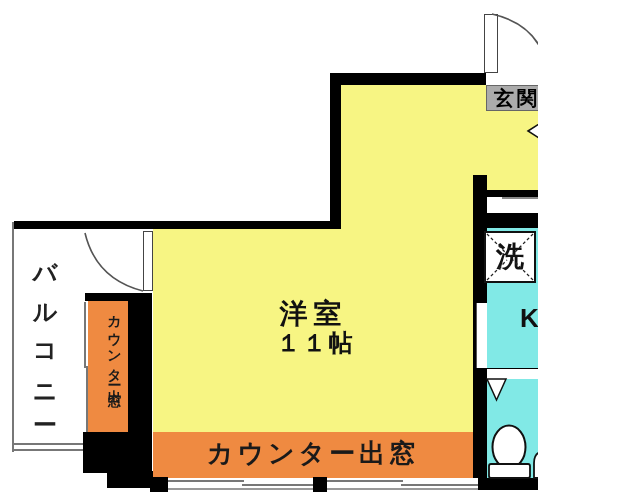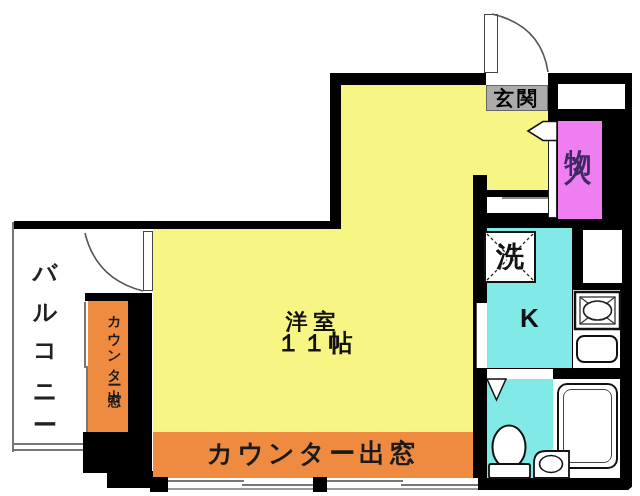--- a/index.html
+++ b/index.html
@@ -1,19 +1,19 @@
 <!DOCTYPE html>
 <html><head>
 <meta charset="utf-8">
 <style>
   * { box-sizing: border-box; margin: 0; padding: 0; }
   body { background: #fff; }
   #canvas {
-    position: relative; width: 640px; height: 496px; background: #ffffff;
-    overflow: hidden; font-family: "Liberation Sans", "DejaVu Sans", sans-serif; border-radius: 30px;
+    position: relative; width: 538px; height: 496px; background: #ffffff;
+    overflow: hidden; font-family: "Liberation Sans", "DejaVu Sans", sans-serif;
   }
   .abs { position: absolute; }
   .black { background: #000; }
   .grayline { background: #777; }
 
   
   .balcony-area       { left: 14px; top: 229px; width: 72px; height: 214px; background: #fff; }
   .balcony-left-line  { left: 12px; top: 222px; width: 2px;  height: 230px; }
   .balcony-bot-line1  { left: 12px; top: 443px; width: 76px; height: 2px; }
   .balcony-bot-line2  { left: 12px; top: 449px; width: 76px; height: 2px; }
@@ -38,21 +38,21 @@
   .west-counter-label { left: 94px; top: 305px; width: 30px; height: 126px;
                         writing-mode: vertical-rl; font-size: 14px; font-weight: bold;
                         color: #1a1a1a; letter-spacing: 2px; }
 
   
   .yellow-main  { left: 0; top: 0; width: 640px; height: 496px;
                   clip-path: polygon(341px 85px, 473px 85px, 473px 432px, 153px 432px, 153px 229px, 341px 229px); }
   .yellow-entry { left: 0; top: 0; width: 640px; height: 496px;
                   clip-path: polygon(473px 85px, 487px 85px, 487px 111px, 548px 111px, 548px 190px, 473px 190px); }
   .living-name  { left: 241px; top: 295px; width: 145px; height: 30px; text-align: center;
-                  font-size: 22px; font-weight: bold; color: #111; letter-spacing: 6px; margin-top: 12px; }
+                  font-size: 28px; font-weight: bold; color: #111; letter-spacing: 6px; }
   .living-size  { left: 238px; top: 327px; width: 155px; height: 30px; text-align: center;
                   font-size: 24px; font-weight: bold; color: #111; letter-spacing: 2px; }
 
   
   .wall-top-left   { left: 330px; top: 73px;  width: 157px; height: 12px; }
   .wall-top-right  { left: 548px; top: 73px;  width: 84px;  height: 12px; }
   .wall-upper-left { left: 330px; top: 73px;  width: 11px;  height: 156px; }
   .wall-mid        { left: 14px;  top: 221px; width: 327px; height: 8px; }
   .wall-room-right { left: 473px; top: 175px; width: 14px;  height: 303px; }
   .doorway-room-k  { left: 476px; top: 303px; width: 11px;  height: 65px; background: #fff; border-left: 1px solid #555; }

